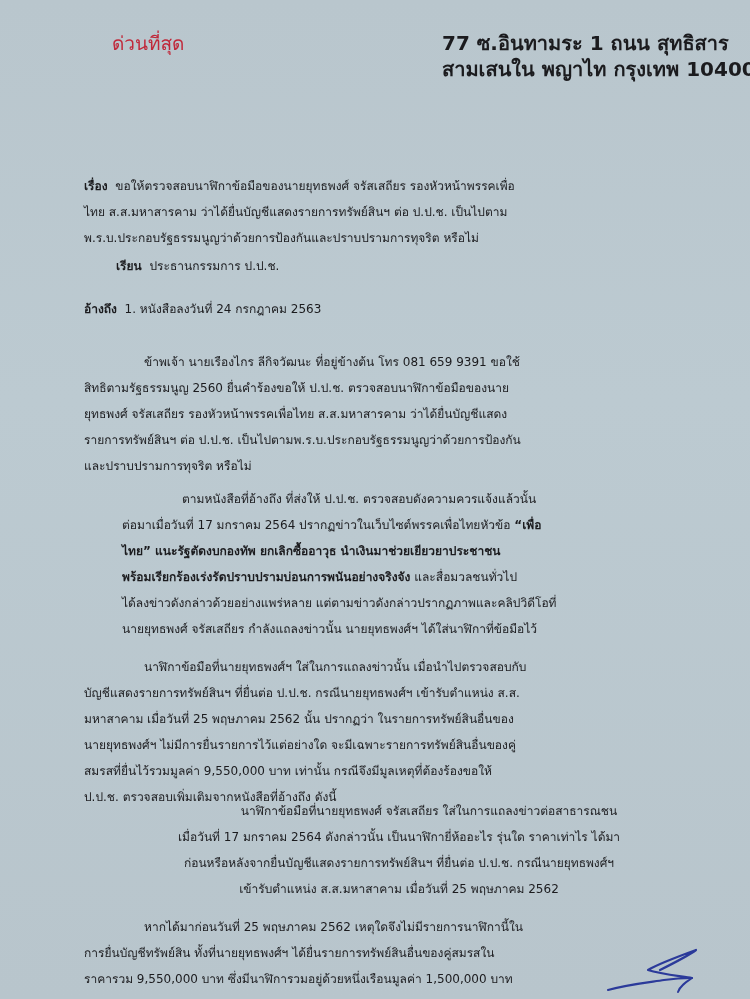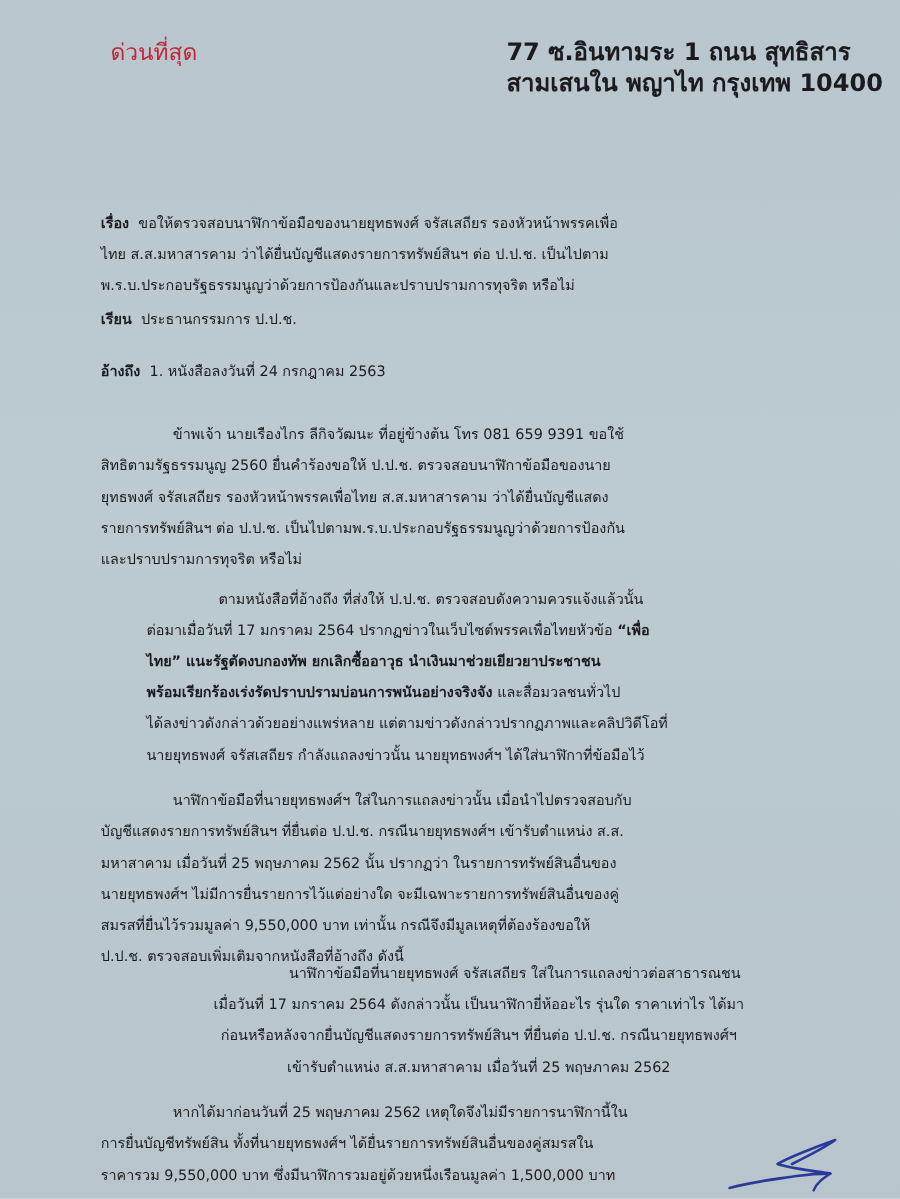--- a/index.html
+++ b/index.html
@@ -4,28 +4,28 @@
 <style>
   html, body { margin: 0; padding: 0; }
   body {
     width: 750px; height: 999px; overflow: hidden;
     background: linear-gradient(180deg, #b9c6cd 0%, #bccad1 40%, #b8c5cc 100%);
     font-family: "DejaVu Sans", sans-serif;
     color: #1b1b1e;
     position: relative;
   }
   .page { position: absolute; inset: 0; }
-  .abs { position: absolute; white-space: nowrap; }
+  .abs { position: absolute; white-space: nowrap; margin-left: 20px; }
   .urgent { left: 92px; top: 28px; font-size: 19px; color: #c0283a; font-weight: normal; }
   .addr { left: 422px; top: 30px; font-size: 20px; line-height: 26px; font-weight: bold; }
   .date { left: 326px; top: 108px; font-size: 15.5px; }
   .block { position: absolute; left: 84px; width: 630px; font-size: 12px; line-height: 26px; }
   .label { font-weight: bold; }
   .subject { top: 173px; }
-  .to { top: 253px; }
+  .to { top: 253px; margin-left: 32px; }
   .ref { top: 296px; }
   .indent { display: inline-block; width: 60px; }
   .p1 { top: 349px; }
   .p2 { top: 486px; margin-left: 38px; }
   .p3 { top: 654px; }
   .p4 { top: 798px; text-align: center; }
   .p5 { top: 914px; }
   .bold { font-weight: bold; }
   .signature { position: absolute; left: 600px; top: 948px; width: 120px; height: 46px; }
   .line { display: block; white-space: nowrap; }

